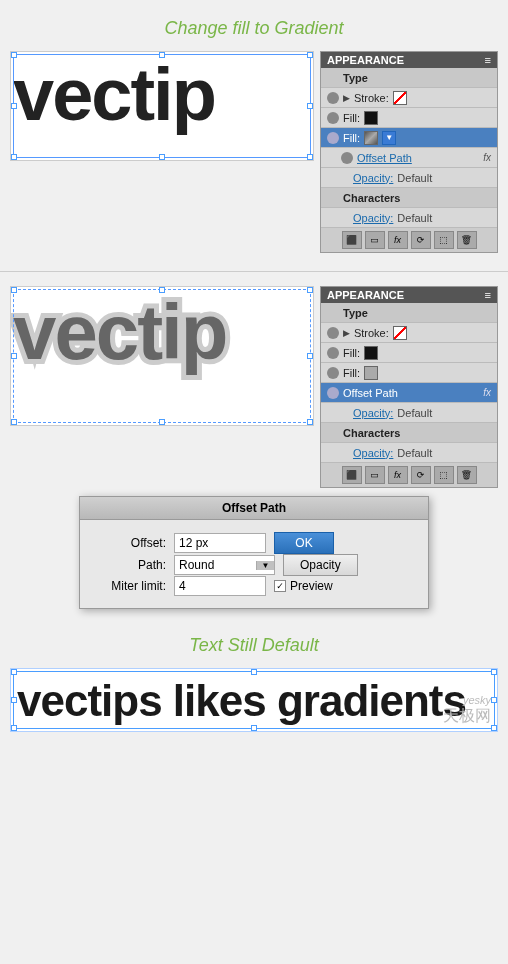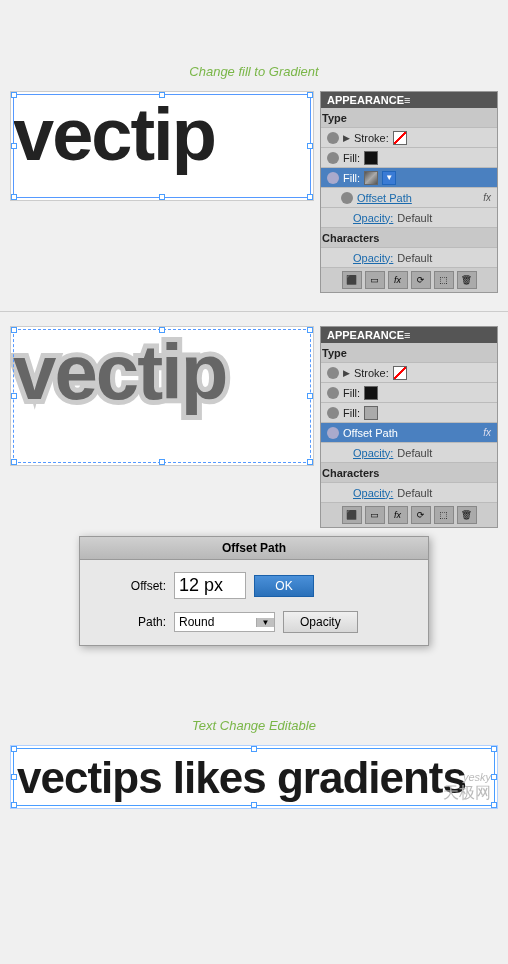--- a/index.html
+++ b/index.html
@@ -13,26 +13,25 @@
 
     
     .section {
       display: flex;
       flex-direction: column;
       align-items: center;
       padding: 18px 10px 10px;
     }
 
     .section-title {
-      font-size: 13px;
+      font-size: 18px;
       color: #7ab648;
       text-align: left;
       margin-bottom: 12px;
       font-style: italic;
-      margin-top: 46px;
     }
 
     
     .section-1 {
       border-bottom: 1px solid #ccc;
       padding-bottom: 18px;
     }
 
     .canvas-area-1 {
       display: flex;
@@ -70,36 +69,37 @@
       flex-shrink: 0;
     }
 
     .panel-header {
       background: #555;
       color: white;
       padding: 2px 6px;
       font-size: 11px;
       font-weight: bold;
       display: flex;
+      justify-content: space-between;
       align-items: center;
     }
 
     .panel-row {
       display: flex;
       align-items: center;
       padding: 2px 6px;
       border-bottom: 1px solid #bbb;
       gap: 4px;
       min-height: 20px;
     }
 
     .panel-row.header-row {
       background: #c8c8c8;
       font-weight: bold;
-      padding: 3px 1px;
+      padding: 3px 22px;
     }
 
     .panel-row.indent {
       padding-left: 20px;
     }
 
     .panel-row.indent2 {
       padding-left: 32px;
     }
 
@@ -227,42 +227,42 @@
       font-size: 12px;
       font-weight: bold;
       text-align: center;
       border-bottom: 1px solid #999;
     }
 
     .dialog-body {
       padding: 12px 16px;
       display: flex;
       flex-direction: column;
-      gap: 12px;
+      gap: 0;
     }
 
     .dialog-row {
       display: flex;
       align-items: center;
       gap: 8px;
     }
 
     .dialog-label {
       font-size: 12px;
       width: 70px;
       text-align: right;
       flex-shrink: 0;
     }
 
     .dialog-input {
       border: 1px solid #aaa;
       background: white;
       padding: 2px 4px;
-      font-size: 18px;
-      width: 72px;
+      font-size: 12px;
+      width: 92px;
     }
 
     .dialog-select-wrap {
       display: flex;
       align-items: center;
       border: 1px solid #aaa;
       background: white;
       width: 101px;
       position: relative;
       overflow: hidden;
@@ -524,26 +524,34 @@
 
       <div class="dialog-row">
         <span class="dialog-label">Path:</span>
         <div class="dialog-select-wrap">
           <span class="dialog-select-val">Round</span>
           <div class="dialog-select-arrow">▼</div>
         </div>
         <button class="dialog-btn">Opacity</button>
       </div>
 
+      <div class="dialog-row">
+        <span class="dialog-label">Miter limit:</span>
+        <input class="dialog-input" type="text" value="4" style="">
+        <div class="checkbox-row">
+          <div class="checkbox-box">✓</div>
+          <span class="dialog-label" style="width:auto;text-align:left;">Preview</span>
+        </div>
+      </div>
     </div>
   </div>
 </div>
 
 <div class="section section-3" style="padding-top:16px;position:relative;">
-  <div class="section-title">Text Change Editable</div>
+  <div class="section-title">Text Still Default</div>
 
   <div class="canvas-bg-3" style="overflow:hidden;">
     <div style="font-size:44px;font-weight:900;color:#1a1a1a;letter-spacing:-1px;line-height:1;
       white-space:nowrap;padding:10px 6px 8px;">vectips likes gradients</div>
 
     <div style="position:absolute;top:2px;left:2px;right:2px;bottom:2px;border:1px solid #4a9dff;pointer-events:none;">
       <div class="handle" style="top:-3px;left:-3px;"></div>
       <div class="handle" style="top:-3px;left:50%;margin-left:-3px;"></div>
       <div class="handle" style="top:-3px;right:-3px;"></div>
       <div class="handle" style="bottom:-3px;left:-3px;"></div>

